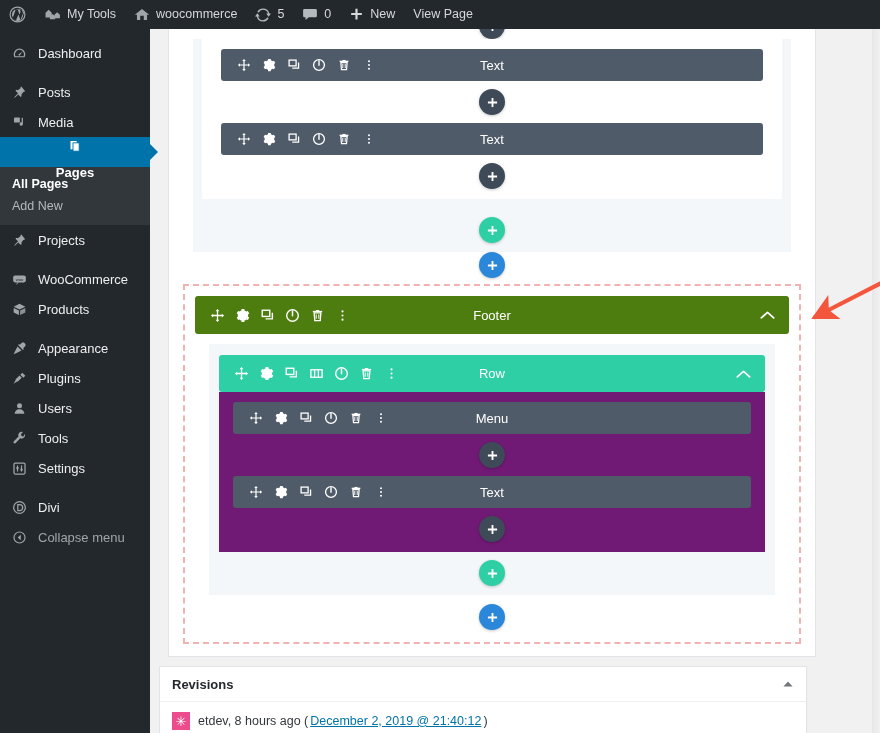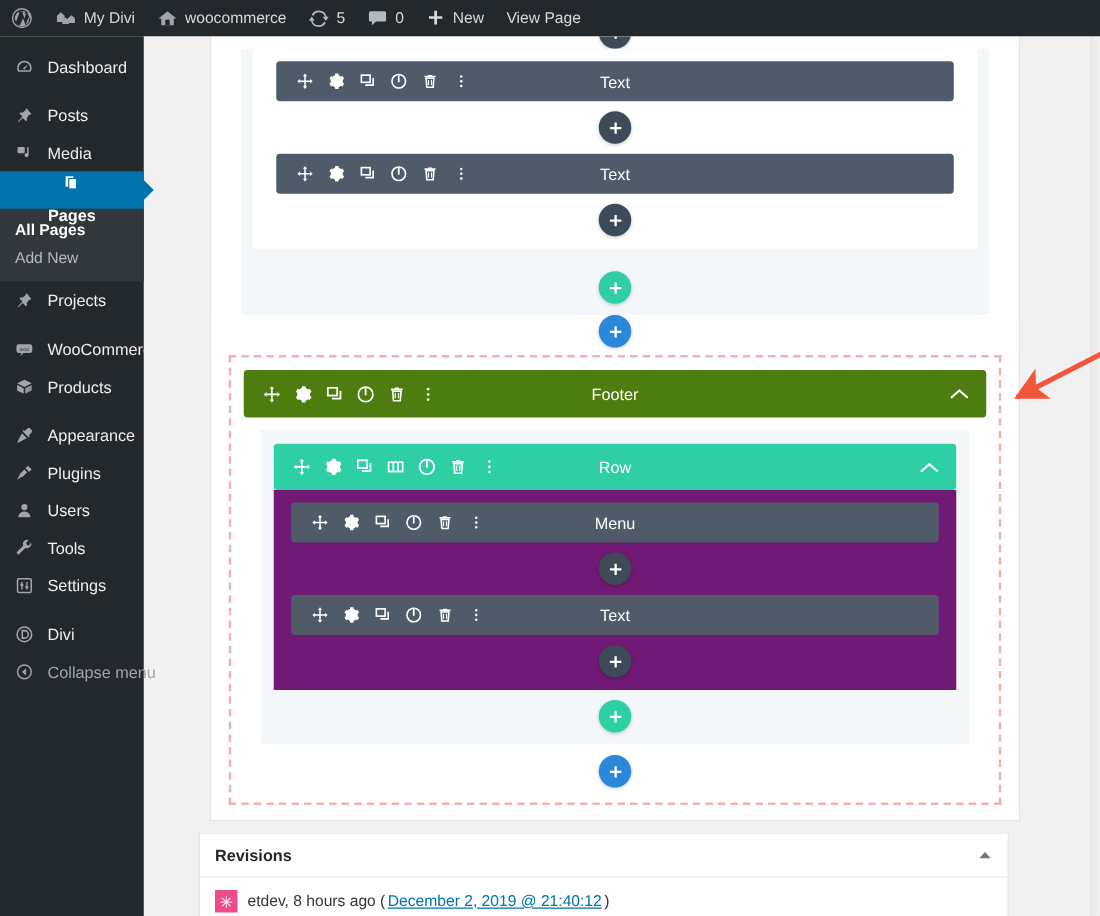--- a/index.html
+++ b/index.html
@@ -25,21 +25,21 @@
     height: 29px; padding: 0 9px;
     color: #d6d8da; white-space: nowrap;
   }
   .ab-item .ab-label { line-height: 29px; }
   .ab-ico { display: inline-flex; align-items: center; justify-content: center; }
   .ab-ico svg { display: block; }
 
   
   .sidebar {
     position: absolute; top: 29px; left: 0;
-    width: 115px; height: 704px;
+    width: 150px; height: 704px;
     background: #23282d;
     z-index: 40;
   }
   .menu-item {
     position: relative;
     display: flex; align-items: center; gap: 10px;
     height: 30px; padding: 0 10px;
     color: #eee; font-size: 13px;
     white-space: nowrap;
   }
@@ -209,21 +209,21 @@
   </div>
 
   <div class="ab-item">
     <span class="ab-ico">
       <svg width="17" height="15" viewBox="0 0 22 18">
           <path d="M6 3 L10 6.6 V13 H2 V6.6 Z" fill="#a0a5aa"></path>
           <path d="M17 6 L20.6 9.2 V14 H13.4 V9.2 Z" fill="#a0a5aa"></path>
           <path d="M11 8.4 L14.4 11.3 V15 H7.6 V11.3 Z" fill="#a0a5aa"></path>
         </svg>
     </span>
-    <span class="ab-label">My Divi</span>
+    <span class="ab-label">My Tools</span>
   </div>
 
   <div class="ab-item">
     <span class="ab-ico">
       <svg width="16" height="15" viewBox="0 0 20 18">
           <path d="M10 2 L19 9.4 H16.3 V16 H3.7 V9.4 H1 Z" fill="#a0a5aa"></path>
           <rect x="7.8" y="10.6" width="4.4" height="5.4" fill="#23282d"></rect>
         </svg>
     </span>
     <span class="ab-label">woocommerce</span>

